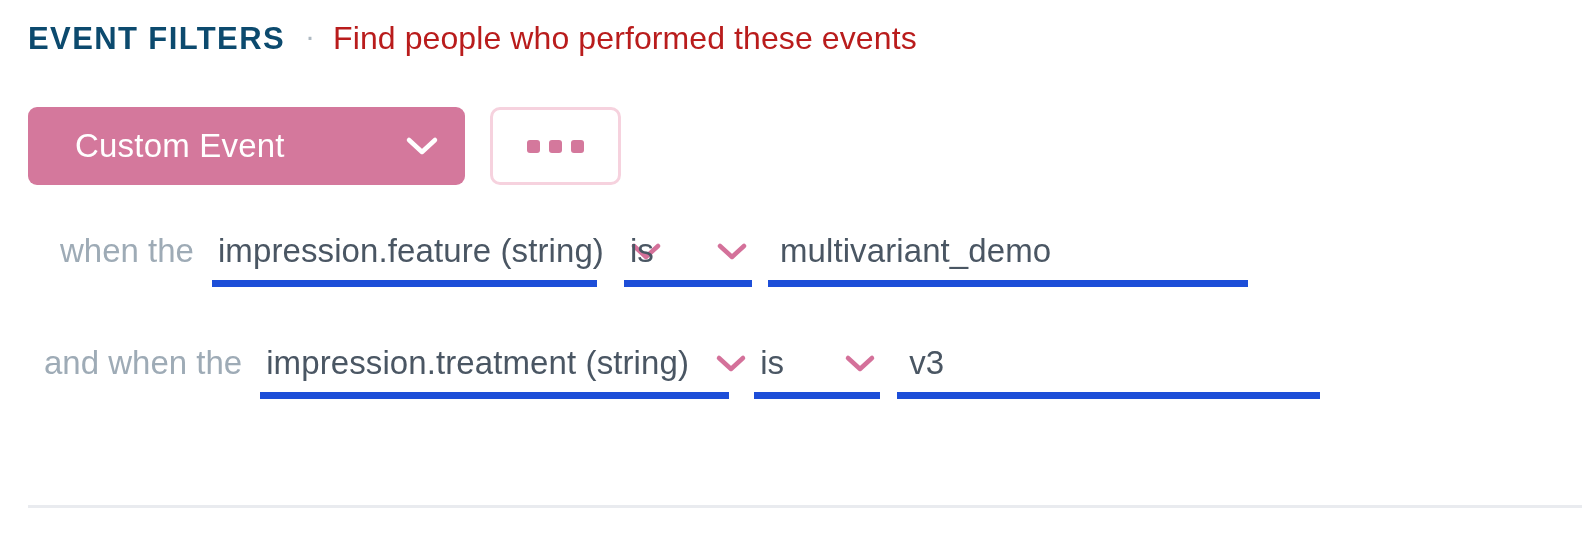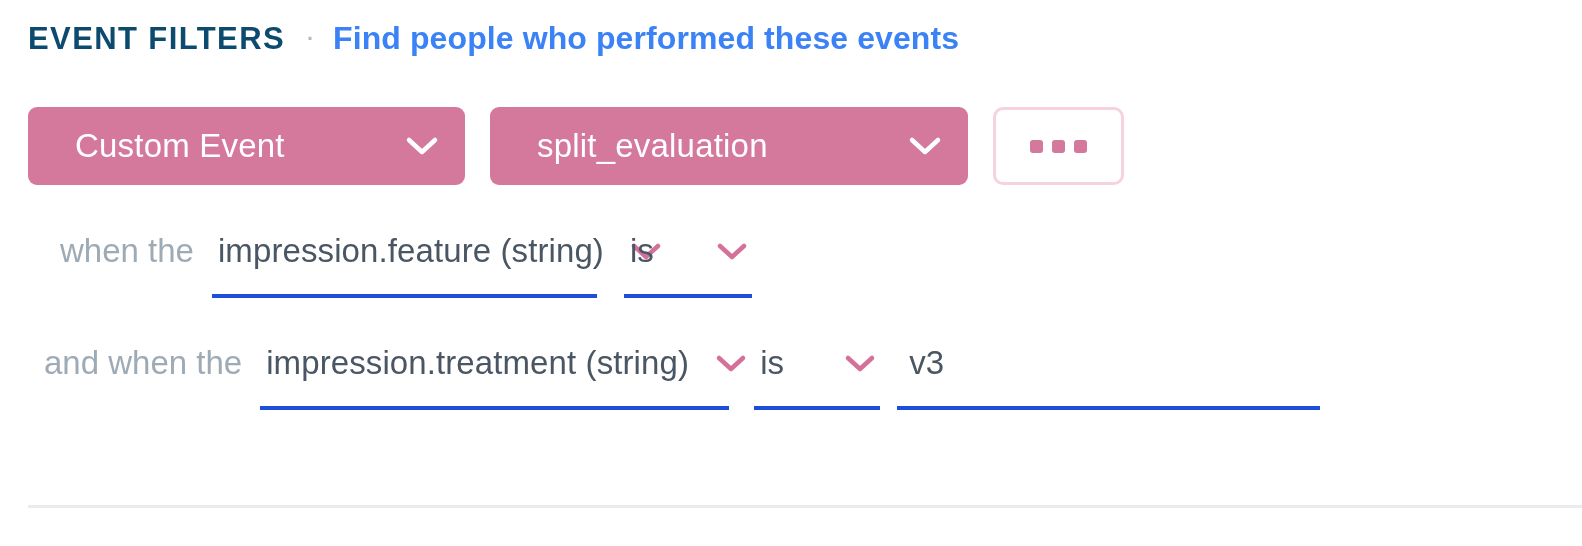--- a/index.html
+++ b/index.html
@@ -43,22 +43,22 @@
   .filter-header-sep {
     font-size: 30px;
     color: #aeb9c2;
     margin: 0 18px 0 20px;
     line-height: 1;
     position: relative;
     top: -3px;
   }
   .filter-header-subtitle {
     font-size: 32px;
-    font-weight: bold;
-    color: #3b82f6;
+    font-weight: normal;
+    color: #b91c1c;
     letter-spacing: 0.1px;
   }
 
   
   .pill-row {
     position: absolute;
     left: 28px;
     top: 107px;
     display: flex;
     align-items: center;
@@ -132,22 +132,22 @@
     font-size: 33px;
     color: #9eabb6;
     padding-bottom: 14px;
     margin-right: 18px;
   }
 
   .prop-field {
     display: flex;
     align-items: center;
     justify-content: space-between;
-    border-bottom: 4px solid #1d4ed8;
-    padding: 0 4px 24px 6px;
+    border-bottom: 7px solid #1d4ed8;
+    padding: 0 4px 10px 6px;
     box-sizing: border-box;
     cursor: pointer;
     background: transparent;
   }
   .prop-field-text {
     font-size: 33px;
     color: #4a5663;
     letter-spacing: 0.1px;
   }
   .prop-field .chev {
@@ -195,28 +195,20 @@
 
     <button class="pill pill-event-type">
       <span class="pill-label">Custom Event</span>
       <span class="pill-chevron">
         <svg width="34" height="22" viewBox="0 0 34 22" aria-hidden="true">
           <path d="M4 5 L17 17 L30 5" fill="none" stroke="#ffffff" stroke-width="4.5" stroke-linecap="round" stroke-linejoin="round"></path>
         </svg>
       </span>
     </button>
 
-    <button class="pill pill-event-name">
-      <span class="pill-label">split_evaluation</span>
-      <span class="pill-chevron">
-        <svg width="34" height="22" viewBox="0 0 34 22" aria-hidden="true">
-          <path d="M4 5 L17 17 L30 5" fill="none" stroke="#ffffff" stroke-width="4.5" stroke-linecap="round" stroke-linejoin="round"></path>
-        </svg>
-      </span>
-    </button>
 
     <button class="more-button">
       <span class="more-dots">
         <i></i>
           <i></i>
           <i></i>
       </span>
     </button>
 
   </div>
@@ -235,20 +227,23 @@
 
     <div class="prop-field field-op-1">
       <span class="prop-field-text">is</span>
       <span class="chev">
         <svg width="32" height="21" viewBox="0 0 32 21" aria-hidden="true">
           <path d="M4 5 L16 16 L28 5" fill="none" stroke="#d4719a" stroke-width="4.5" stroke-linecap="round" stroke-linejoin="round"></path>
         </svg>
       </span>
     </div>
 
+    <div class="prop-field value-field field-val-1">
+      <span class="prop-field-text">multivariant_demo</span>
+    </div>
   </div>
 
   <div class="prop-row prop-row-2">
     <span class="prop-conjunction">and when the</span>
 
     <div class="prop-field field-key-2">
       <span class="prop-field-text">impression.treatment (string)</span>
       <span class="chev">
         <svg width="32" height="21" viewBox="0 0 32 21" aria-hidden="true">
           <path d="M4 5 L16 16 L28 5" fill="none" stroke="#d4719a" stroke-width="4.5" stroke-linecap="round" stroke-linejoin="round"></path>

